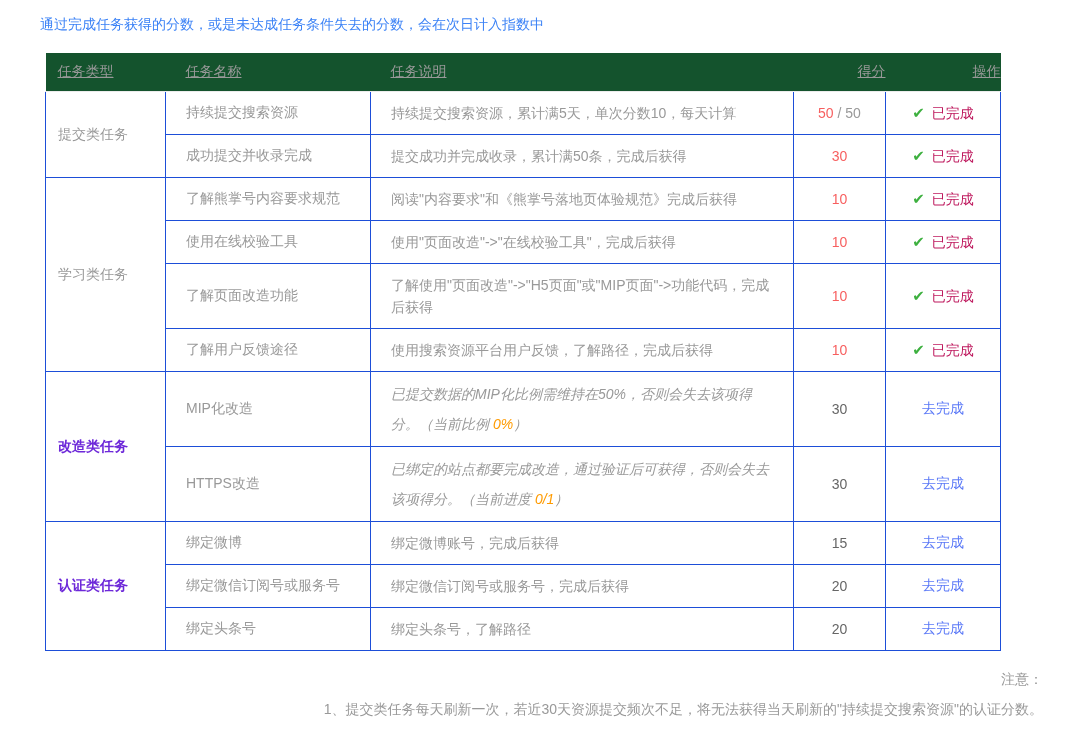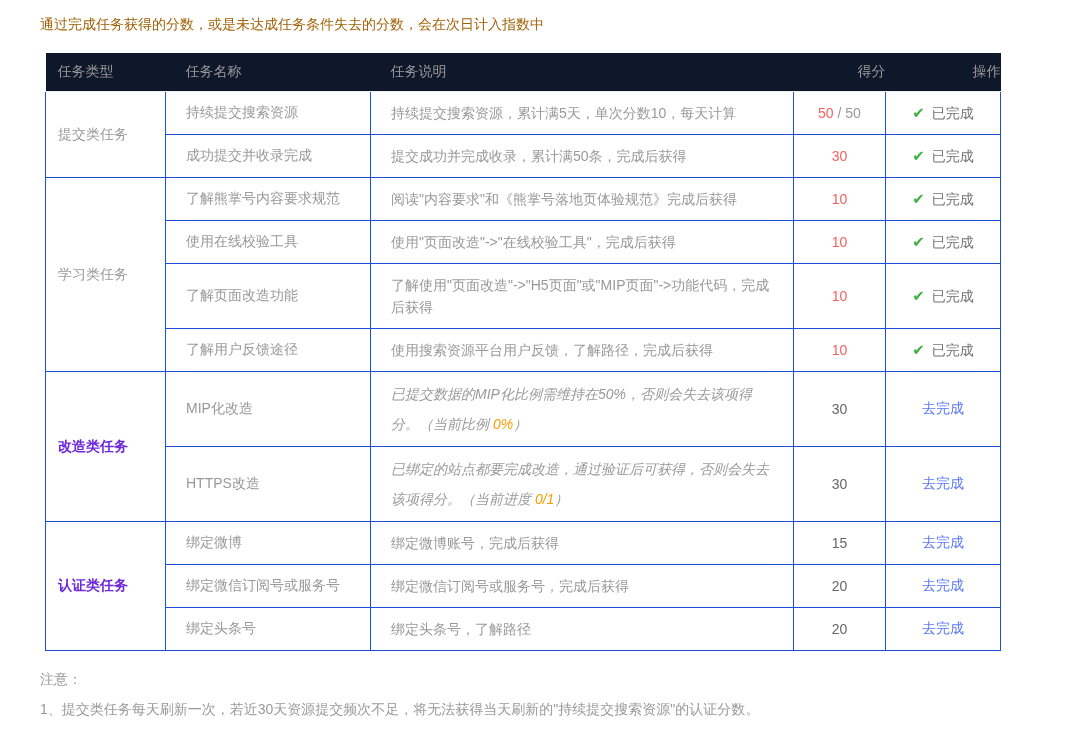--- a/index.html
+++ b/index.html
@@ -2,57 +2,57 @@
 <html><head>
 <meta charset="utf-8">
 <style>
   html,body{margin:0;padding:0;background:#fff;}
   body{
     width:1083px;height:752px;overflow:hidden;
     font-family:"Liberation Sans","DejaVu Sans",sans-serif;
     font-size:14px;color:#999;
   }
   .page{padding:16px 40px 0 40px;}
-  .intro{margin:0 0 19px 0;color:#a16207;font-size:14px;}
+  .intro{margin:0 0 19px 0;color:#3b82f6;font-size:14px;}
 
   table.tasks{
     border-collapse:collapse;table-layout:fixed;
     width:955px;margin-left:5px;font-size:14px;
   }
   col.c-type{width:120px}
   col.c-name{width:205px}
   col.c-desc{width:423px}
   col.c-score{width:92px}
   col.c-action{width:115px}
 
   th{
-    background:#0f172a;color:#999;font-weight:normal;
-    text-align:left;padding:10px 0;border:none;border-bottom:1px solid #ececec;
+    background:#14532d;color:#999;font-weight:normal;
+    text-align:left;padding:10px 0;border:none;border-bottom:1px solid #ececec;text-decoration:underline;
   }
   th.h-type{padding-left:12px}
   th.h-name,th.h-desc{padding-left:20px}
   th.h-score,th.h-action{text-align:right}
 
   td{border:1px solid #1d4ed8;color:#999;vertical-align:middle;background:#fff;}
   td.cell-group{padding-left:12px;color:#999;}
   td.cell-group.em{color:#6d28d9;font-weight:bold;}
   td.cell-name{padding:11px 8px 11px 20px;}
   td.cell-desc{padding:10px 20px;line-height:22px;}
   td.cell-desc.tall{line-height:30px;padding:7px 20px;font-style:italic;}
   td.cell-score{text-align:center;color:#666;}
   td.cell-action{text-align:center;}
 
   .red{color:#f75f5f;}
   .suffix{color:#999;}
   .orange{color:#ff9b00;}
   .check{color:#3db03f;font-weight:bold;font-size:15px;margin-right:7px;}
-  .done{color:#737373;}
+  .done{color:#be185d;}
   .todo{color:#5b79f7;cursor:pointer;text-decoration:none;}
 
-  .notes{margin-top:20px;color:#999;}
+  .notes{margin-top:20px;color:#999;text-align:right;}
   .notes p{margin:0 0 13px 0;line-height:17px;}
 </style>
 </head>
 <body>
 
 <div class="page">
   <p class="intro">通过完成任务获得的分数，或是未达成任务条件失去的分数，会在次日计入指数中</p>
 
   <table class="tasks">
     <colgroup>

